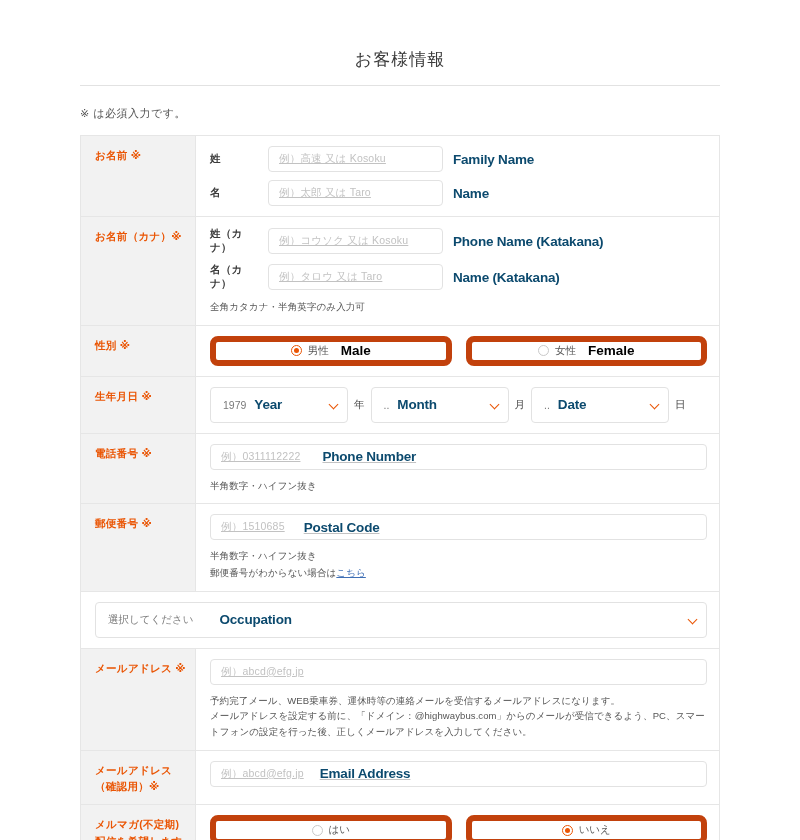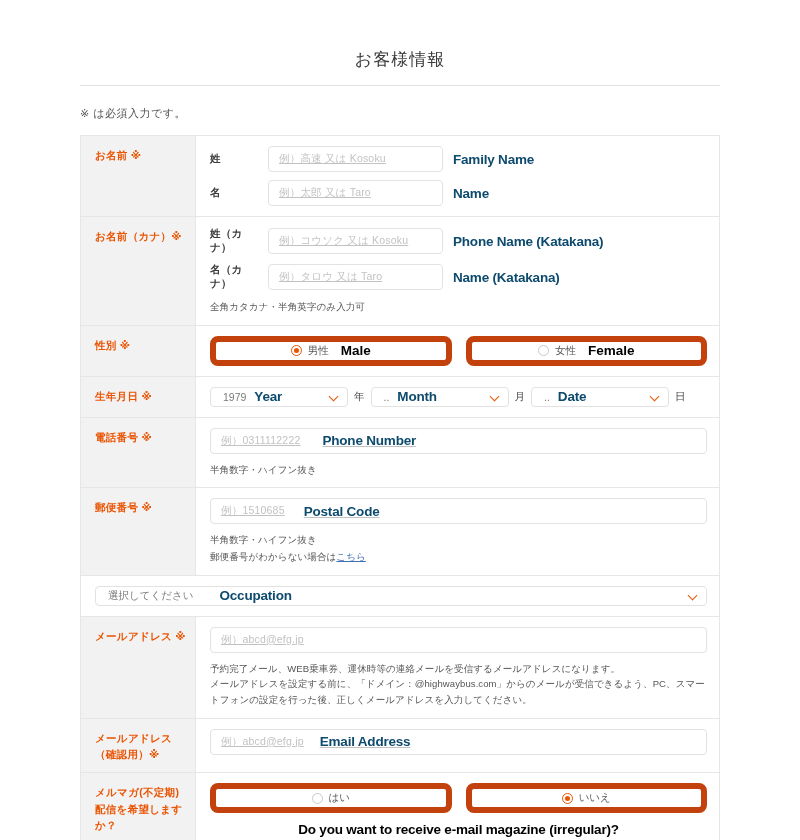--- a/index.html
+++ b/index.html
@@ -146,21 +146,21 @@
   }
   .radio-text { font-size: 10.5px; color: #555; }
   .radio-annot {
     font-size: 13.5px; font-weight: 700; color: #000;
     margin-left: 6px; white-space: nowrap;
   }
 
   
   .date-row { display: flex; align-items: center; gap: 6px; }
   .select {
-    height: 20px;
+    height: 36px;
     border: 1px solid #e2e2e2;
     border-radius: 4px;
     background: #fff;
     display: flex;
     align-items: center;
     padding: 0 8px 0 12px;
     gap: 8px;
   }
   .select.ymd { width: 138px; flex: 0 0 138px; }
   .select.full { width: 100%; }

